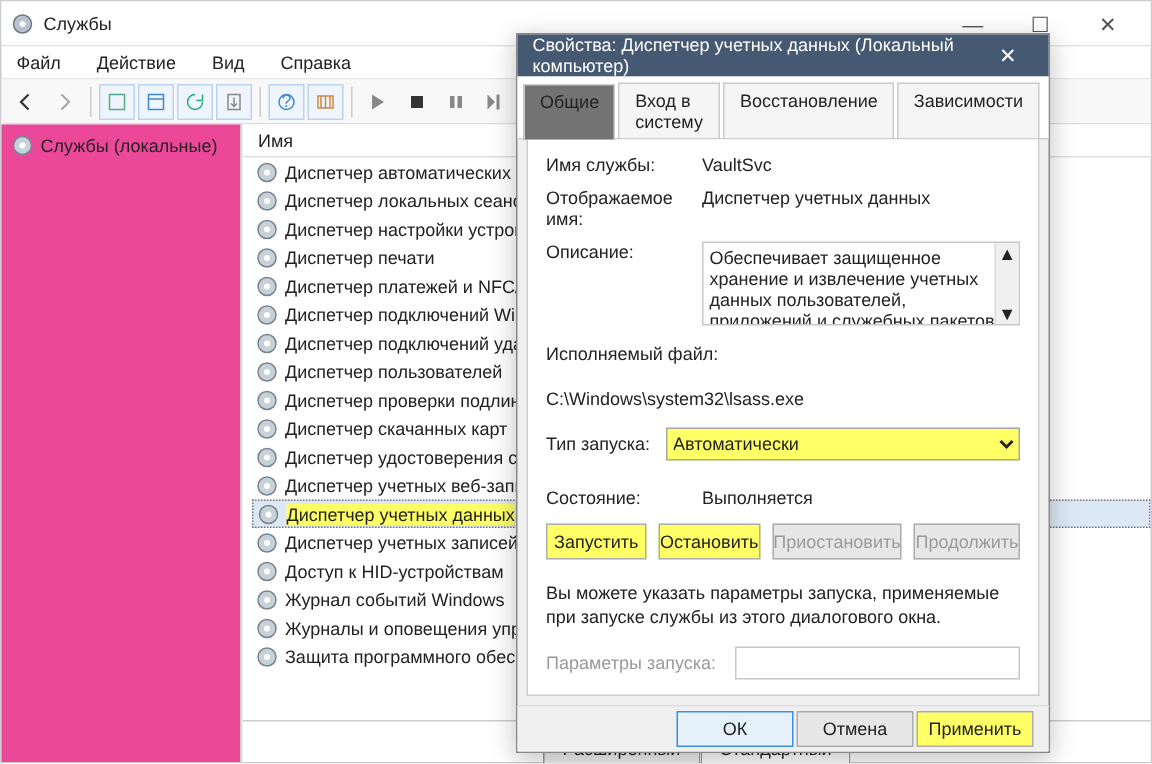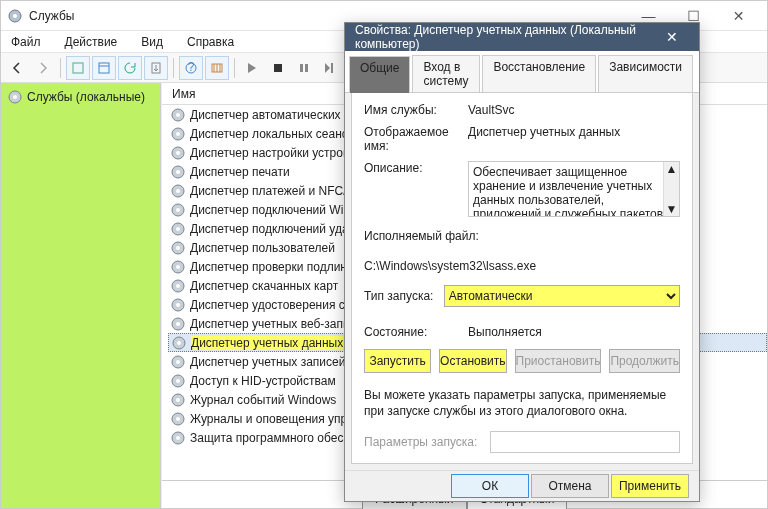--- a/index.html
+++ b/index.html
@@ -10,21 +10,21 @@
 .titlebar .title{flex:0 0 auto}
 .titlebar .spacer{flex:1}
 .winbtn{width:45px;height:30px;display:flex;align-items:center;justify-content:center;font-size:14px;color:#555}
 .menubar{height:22px;display:flex;align-items:center;padding:0 6px;gap:16px;border-bottom:1px solid #e5e5e5}
 .menubar span{padding:2px 4px}
 .toolbar{height:30px;display:flex;align-items:center;padding:0 4px;gap:2px;border-bottom:1px solid #ddd;background:#f8f8f8}
 .tbtn{width:24px;height:24px;border:1px solid transparent;display:flex;align-items:center;justify-content:center;background:transparent;color:#333}
 .tbtn.framed{border-color:#bcd3ec;background:#eef5fc}
 .tbsep{width:1px;height:20px;background:#ccc;margin:0 3px}
 .content{flex:1;display:flex;min-height:0}
-.leftpane{width:160px;border-right:1px solid #ccc;background:#bef264;padding:4px}
+.leftpane{width:160px;border-right:1px solid #ccc;background:#ec4899;padding:4px}
 .treeitem{display:flex;align-items:center;gap:4px;padding:2px}
 .rightpane{flex:1;display:flex;flex-direction:column;min-height:0;border-left:1px solid #eee}
 .colhead{height:22px;border-bottom:1px solid #ddd;padding:4px 10px;background:#fff}
 .list{flex:1;overflow:hidden;padding-left:6px}
 .row{display:flex;align-items:center;height:19px;gap:4px;padding-left:2px;white-space:nowrap}
 .row.sel{background:#dce8f6;border:1px dotted #777}
 .row.hi .txt{background:#ffff66}
 .gicon{width:16px;height:16px;flex:0 0 16px}
 .viewtabs{height:28px;border-top:1px solid #ccc;display:flex;align-items:flex-end;padding-left:200px;gap:0;background:#fff}
 .vtab{border:1px solid #999;border-bottom:none;padding:3px 12px;background:#fff;border-radius:3px 3px 0 0;position:relative;top:1px}

